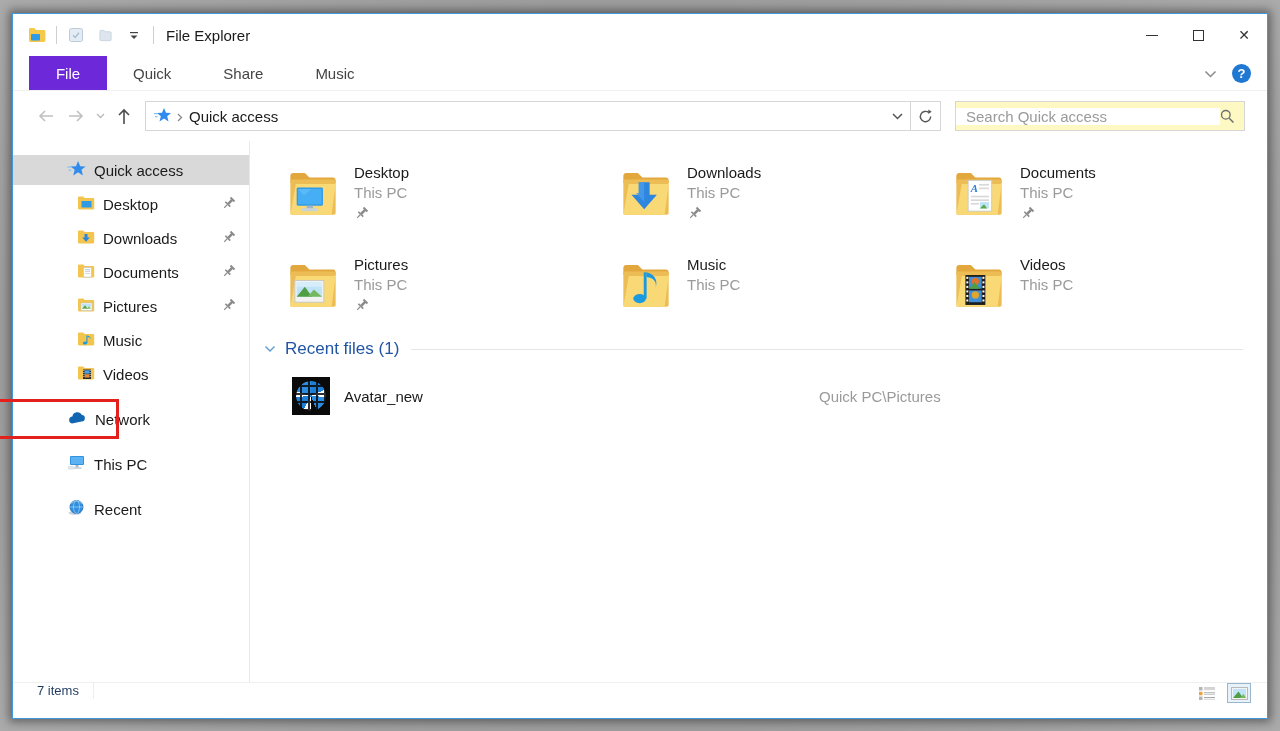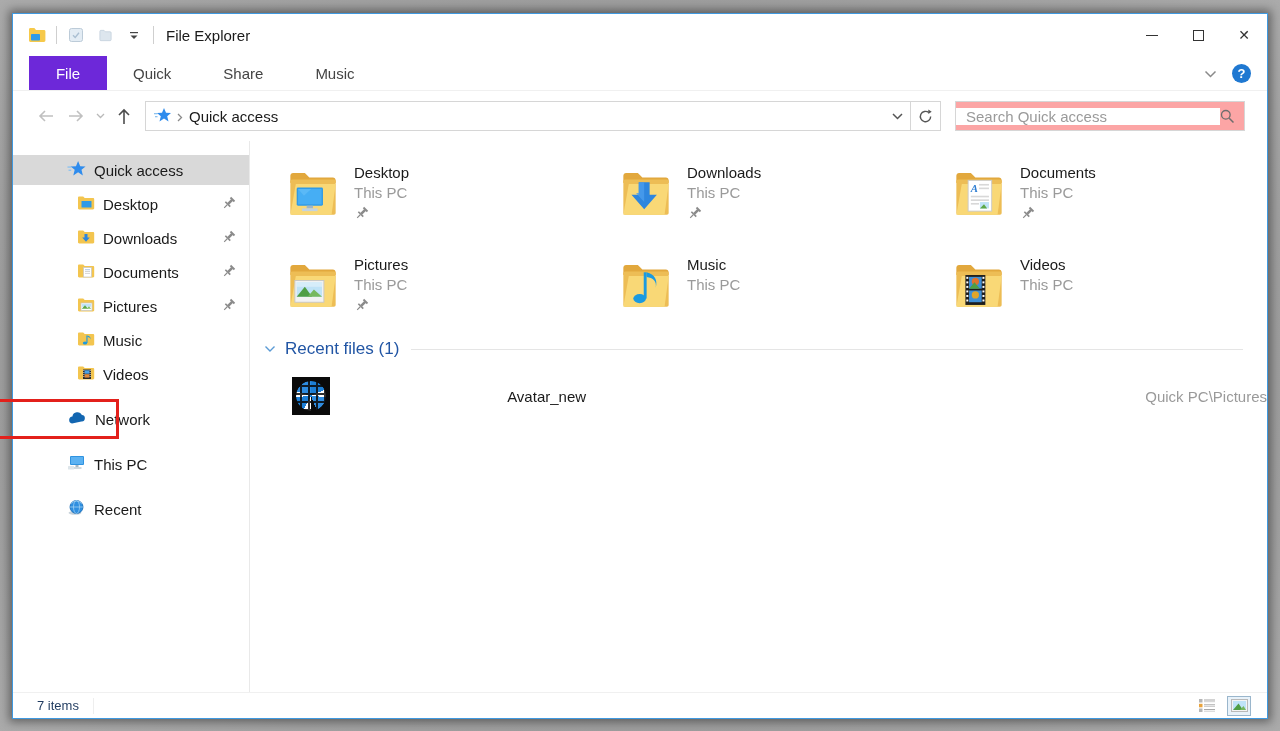--- a/index.html
+++ b/index.html
@@ -38,21 +38,21 @@
   .help-badge{ width:19px; height:19px; border-radius:50%; background:#1f78d1; color:#fff;
                font-size:13px; font-weight:bold; display:flex; align-items:center; justify-content:center; }
   
   .addressrow{ height:50px; flex:none; display:flex; align-items:center; padding:0 22px 0 18px; }
   .nav-btn{ width:30px; height:30px; display:flex; align-items:center; justify-content:center; }
   .nav-btn.small{ width:18px; }
   .addr-box{ flex:1; height:30px; border:1px solid #d6d6d6; display:flex; align-items:center; margin-left:6px; background:#fff; }
   .addr-crumbs{ display:flex; align-items:center; gap:6px; padding-left:8px; flex:1; font-size:15px; color:#1a1a1a; }
   .addr-dd{ width:26px; height:100%; display:flex; align-items:center; justify-content:center; }
   .refresh-btn{ width:30px; height:100%; border-left:1px solid #d6d6d6; display:flex; align-items:center; justify-content:center; }
-  .search-box{ width:290px; height:30px; border:1px solid #d6d6d6; margin-left:14px; display:flex; align-items:center; background:#fca5a5; }
+  .search-box{ width:290px; height:30px; border:1px solid #d6d6d6; margin-left:14px; display:flex; align-items:center; background:#fef9c3; }
   .search-box input{ flex:1; border:none; outline:none; font-size:15px; padding:0 6px 0 10px;
                      font-family:inherit; color:#333; }
   .search-box input::placeholder{ color:#9a9a9a; }
   .search-icon-wrap{ padding-right:9px; display:flex; }
   
   .app-body{ flex:1; min-height:0; display:flex; }
   .sidebar{ width:237px; flex:none; border-right:1px solid #e9e9e9; padding-top:14px; position:relative; }
   .side-item{ height:30px; display:flex; align-items:center; gap:8px; margin-bottom:4px;
               font-size:15px; color:#1a1a1a; padding-left:54px; position:relative; }
   .side-item.child{ padding-left:64px; }
@@ -69,26 +69,26 @@
   .sec-title{ font-size:17px; color:#2155a4; white-space:nowrap; }
   .sec-header .rule{ flex:1; height:1px; background:#e5e5e5; margin-left:12px; }
   .tiles{ display:grid; grid-template-columns:repeat(3,333px); row-gap:10px; padding:6px 0 0 20px; }
   .tile{ display:flex; gap:12px; height:82px; }
   .tile-icon{ width:58px; height:58px; flex:none; margin-top:3px; }
   .tile-text{ padding-top:3px; }
   .tile-name{ font-size:15px; color:#1a1a1a; }
   .tile-loc{ font-size:15px; color:#9a9a9a; margin-top:3px; }
   .tile-pin{ margin-top:5px; }
   .recent-wrap{ }
-  .file-row{ display:flex; align-items:center; height:46px; padding-left:28px; margin-top:14px;justify-content:space-between; }
+  .file-row{ display:flex; align-items:center; height:46px; padding-left:28px; margin-top:14px; }
   .thumb{ width:38px; height:38px; flex:none; background:#0a0a0a; position:relative; overflow:hidden; }
   .file-name{ margin-left:14px; width:400px; font-size:15px; color:#1a1a1a; }
   .file-loc{ font-size:15px; color:#9a9a9a; margin-left:75px; }
   
-  .statusbar{ height:26px; flex:none; border-top:1px solid #f0f0f0; display:flex; align-items:center; padding:0 16px 0 24px; }
+  .statusbar{ height:36px; flex:none; border-top:1px solid #f0f0f0; display:flex; padding:0 16px 0 24px; }
   .status-count{ font-size:13px; color:#1f3a5f; }
   .status-sep{ width:1px; height:16px; background:#eee; margin-left:14px; }
   .view-toggles{ margin-left:auto; display:flex; gap:8px; }
   .view-btn{ width:24px; height:20px; display:flex; align-items:center; justify-content:center; border:1px solid transparent; }
   .view-btn.active{ border-color:#9ab6cc; background:#e8f2fa; }
   
   .thumb .globe{ position:absolute; left:4px; top:4px; width:30px; height:30px; border-radius:50%;
     background:
       conic-gradient(#1d7fd6 0 18%, #fff 18% 26%, #2e8ce0 26% 44%, #0a0a0a 44% 50%,
                      #fff 50% 58%, #1d7fd6 58% 74%, #fff 74% 80%, #2e8ce0 80% 100%);

